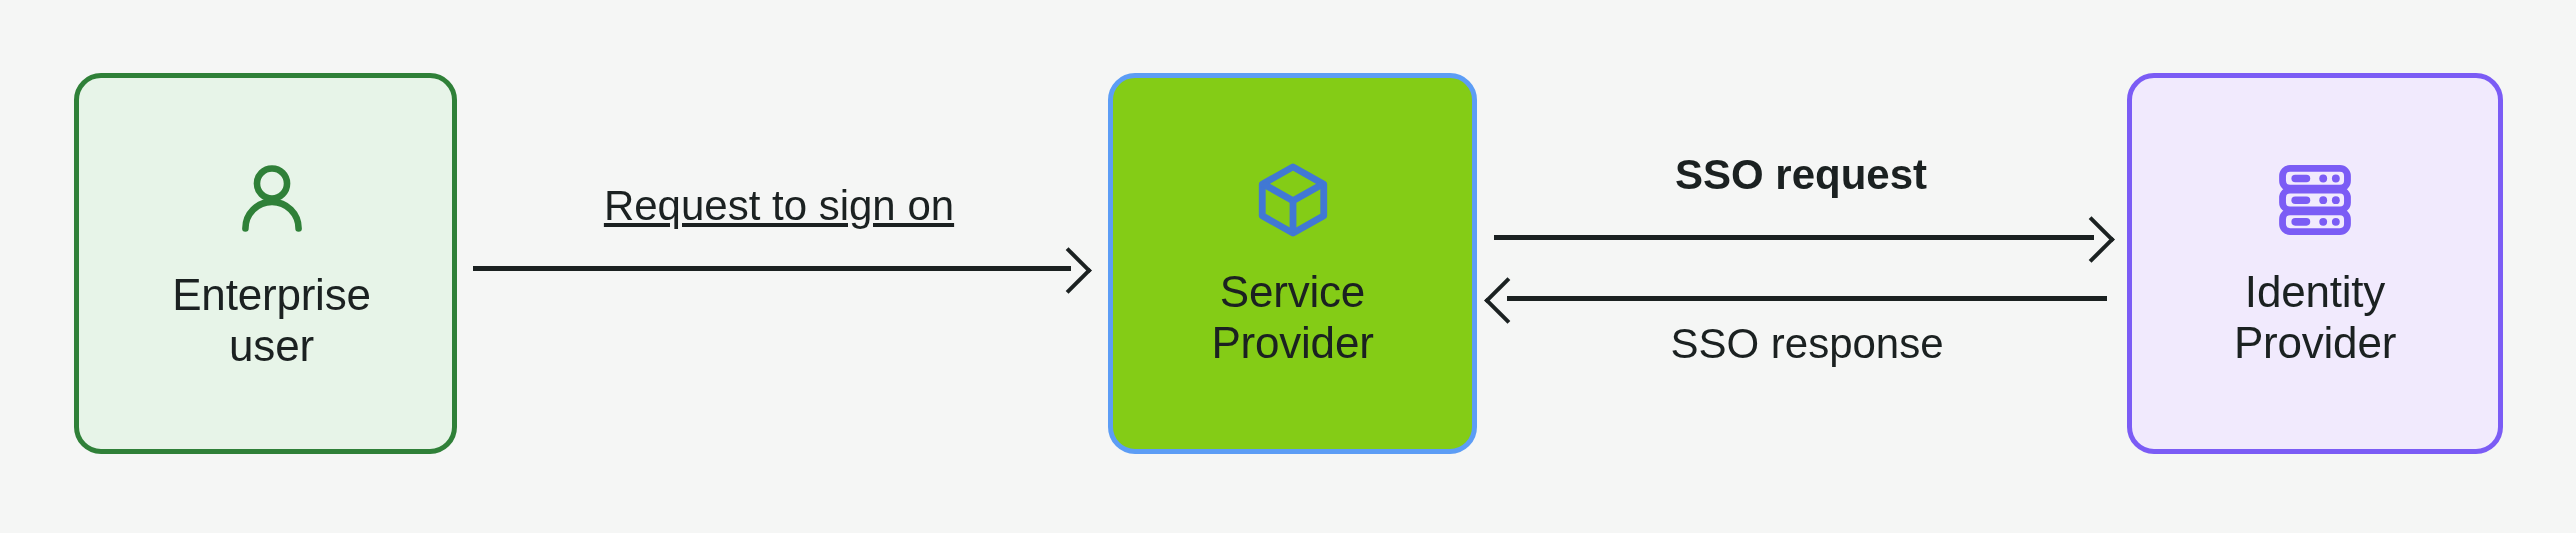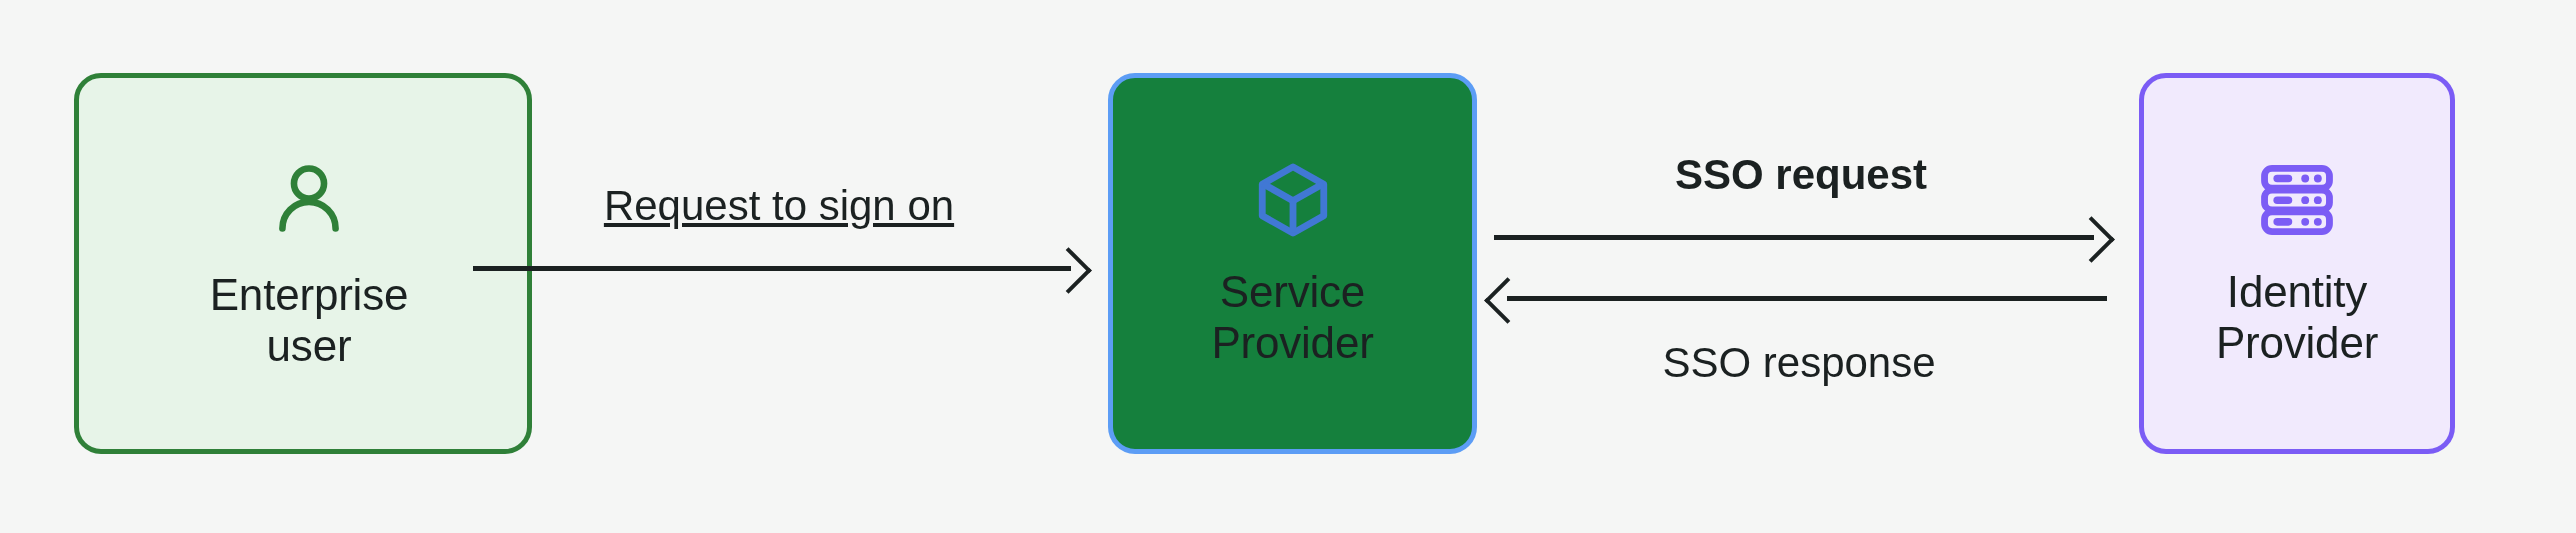--- a/index.html
+++ b/index.html
@@ -43,42 +43,41 @@
     color: #1b2121;
     text-align: center;
     letter-spacing: -0.2px;
     white-space: pre-line;
     font-weight: 400;
   }
 
   #node-user {
     left: 74px;
     top: 73px;
-    width: 458px;
+    width: 383px;
     height: 381px;
     background: #e7f4e8;
     border-color: #2f8038;
     padding-left: 12px;
   }
   #node-sp {
     left: 1108px;
     top: 73px;
     width: 369px;
     height: 381px;
-    background: #15803d;
+    background: #84cc16;
     border-color: #5c9df5;
   }
   #node-idp {
     left: 2127px;
     top: 73px;
-    width: 316px;
+    width: 376px;
     height: 381px;
     background: #f1eafd;
     border-color: #7b5cf5;
-    margin-left: 12px;
   }
 
   
   .edge {
     position: absolute;
   }
   .edge-line {
     position: absolute;
     height: 4.8px;
     background: #1b2121;
@@ -136,24 +135,23 @@
   }
 
   #edge-sso-response {
     left: 1491px;
     top: 296px;
     width: 616px;
   }
   #edge-sso-response .edge-line { left: 16px; width: 600px; }
   #edge-sso-response .edge-head.left { left: 0px; }
   #edge-sso-response .edge-label {
-    left: 0;
+    left: 8px;
     width: 616px;
     top: 25px;
-    margin-top: 19px;
   }
 </style>
 </head>
 <body>
 
 <div class="canvas">
 
   <div class="node" id="node-user">
     <span class="node-icon">
       <svg width="88" height="88" viewBox="0 0 48 48" fill="none" aria-hidden="true">

